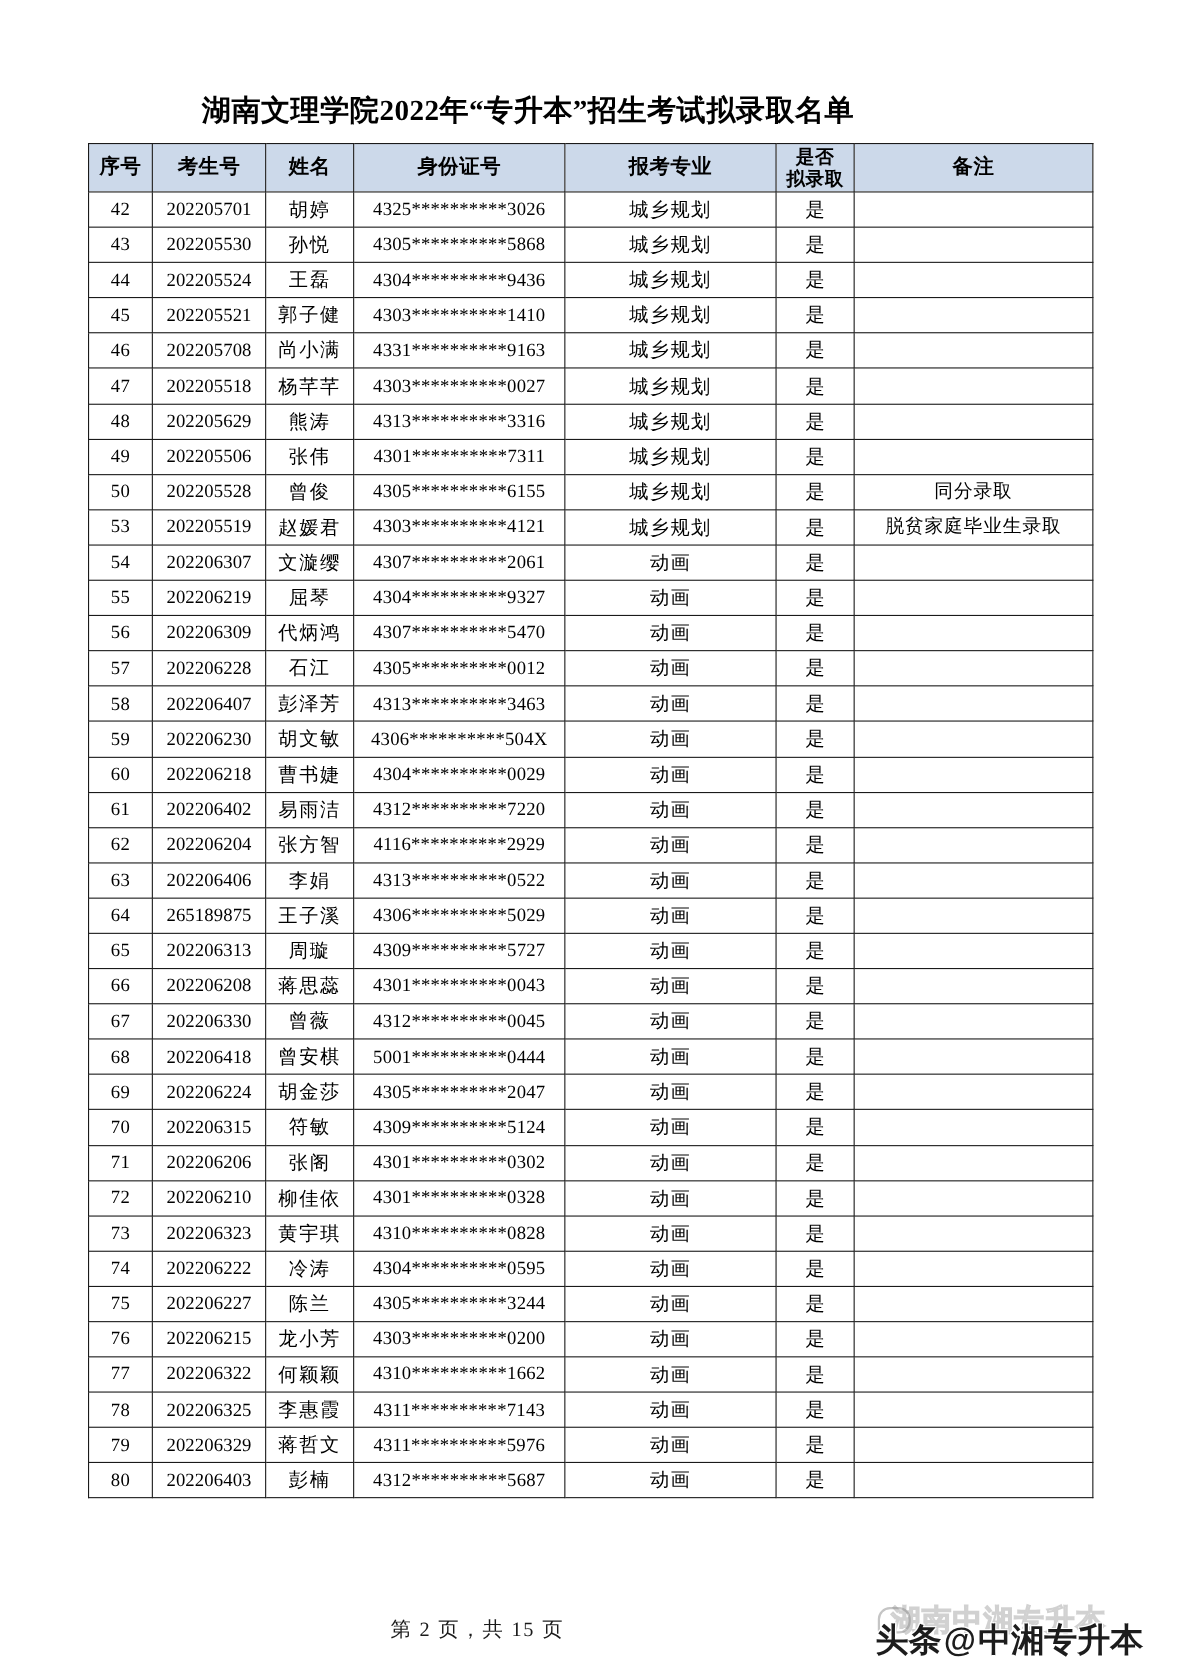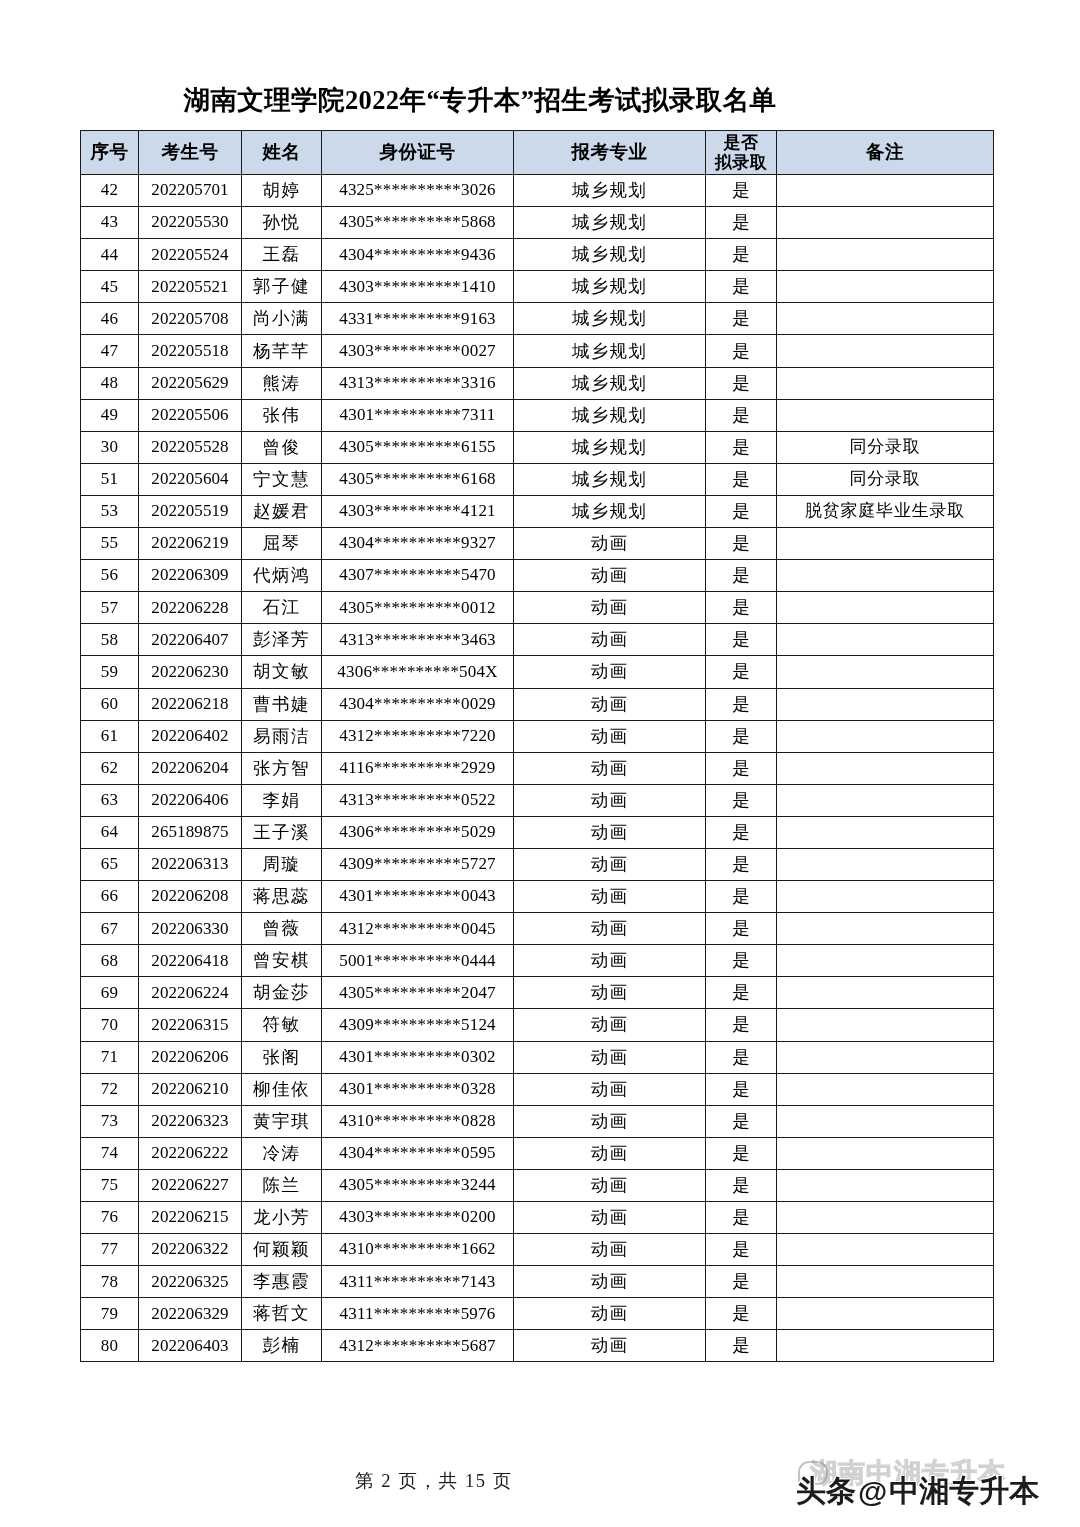--- a/index.html
+++ b/index.html
@@ -255,45 +255,45 @@
           <tr>
             <td class="idx">49</td>
             <td class="exam">202205506</td>
             <td class="name">张伟</td>
             <td class="idno">4301**********7311</td>
             <td class="major">城乡规划</td>
             <td class="admit">是</td>
             <td class="note"></td>
           </tr>
           <tr>
-            <td class="idx">30</td>
+            <td class="idx">50</td>
             <td class="exam">202205528</td>
             <td class="name">曾俊</td>
             <td class="idno">4305**********6155</td>
-            <td class="major">城乡规划</td>
-            <td class="admit">是</td>
-            <td class="note">同分录取</td>
-          </tr>
-          <tr>
-            <td class="idx">51</td>
-            <td class="exam">202205604</td>
-            <td class="name">宁文慧</td>
-            <td class="idno">4305**********6168</td>
             <td class="major">城乡规划</td>
             <td class="admit">是</td>
             <td class="note">同分录取</td>
           </tr>
           <tr>
             <td class="idx">53</td>
             <td class="exam">202205519</td>
             <td class="name">赵媛君</td>
             <td class="idno">4303**********4121</td>
             <td class="major">城乡规划</td>
             <td class="admit">是</td>
             <td class="note">脱贫家庭毕业生录取</td>
+          </tr>
+          <tr>
+            <td class="idx">54</td>
+            <td class="exam">202206307</td>
+            <td class="name">文漩缨</td>
+            <td class="idno">4307**********2061</td>
+            <td class="major">动画</td>
+            <td class="admit">是</td>
+            <td class="note"></td>
           </tr>
           <tr>
             <td class="idx">55</td>
             <td class="exam">202206219</td>
             <td class="name">屈琴</td>
             <td class="idno">4304**********9327</td>
             <td class="major">动画</td>
             <td class="admit">是</td>
             <td class="note"></td>
           </tr>

